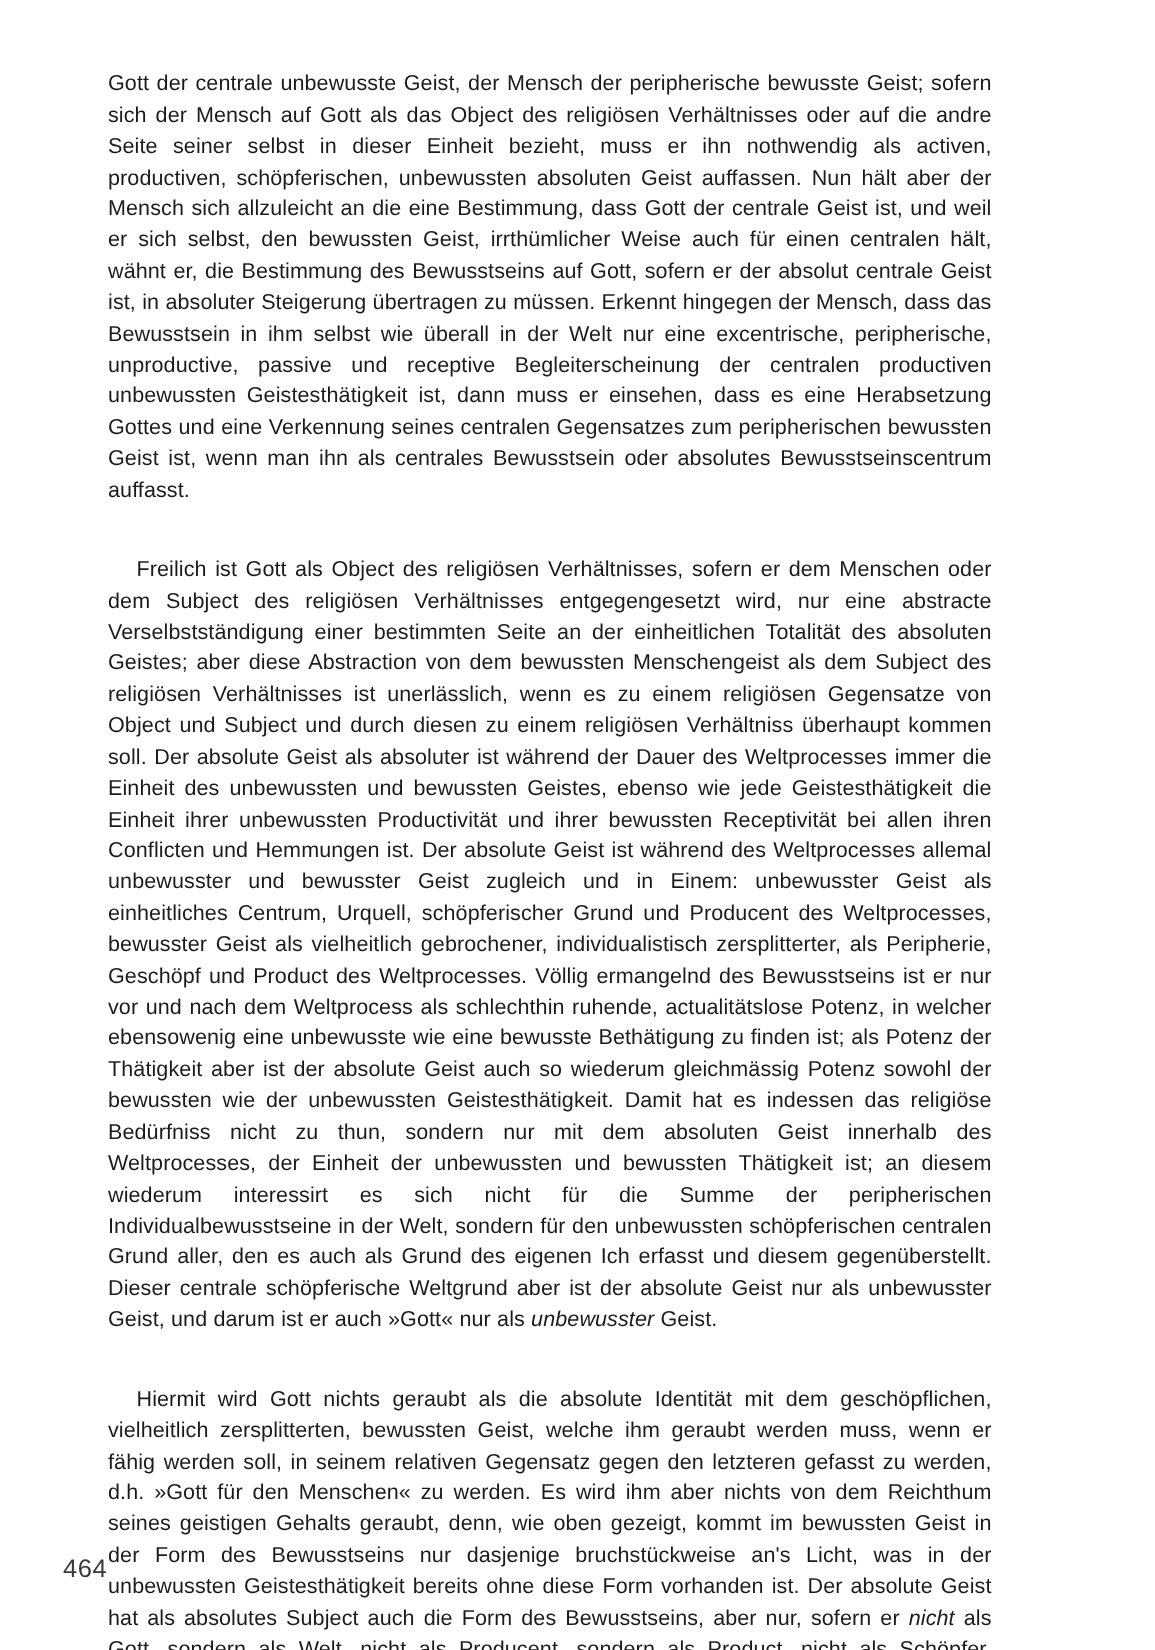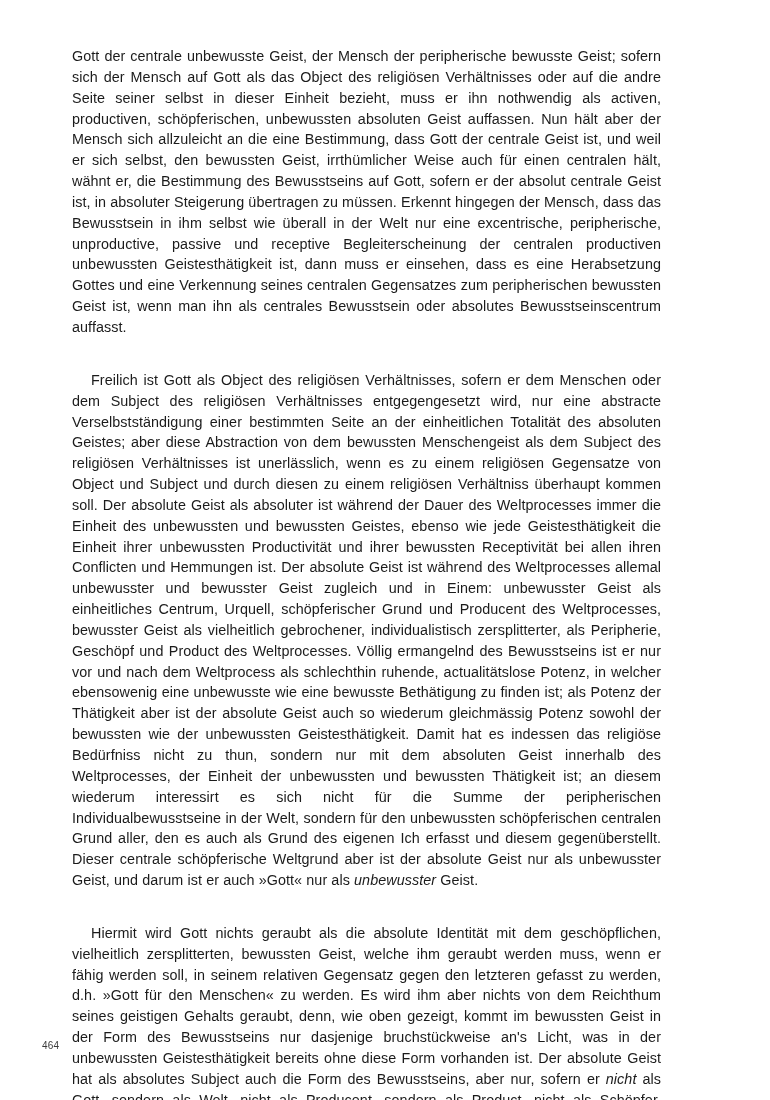--- a/index.html
+++ b/index.html
@@ -38,21 +38,21 @@
     text-indent: 19px;
     margin-top: 32px;
   }
   .para em {
     font-style: italic;
   }
   .folio {
     position: absolute;
     left: 42px;
     top: 1039px;
-    font-size: 10px;
+    font-size: 17px;
     line-height: 14px;
     color: #3a3a3a;
     letter-spacing: 0.02em;
   }
 </style>
 </head>
 <body>
 
 <div class="page">
 

